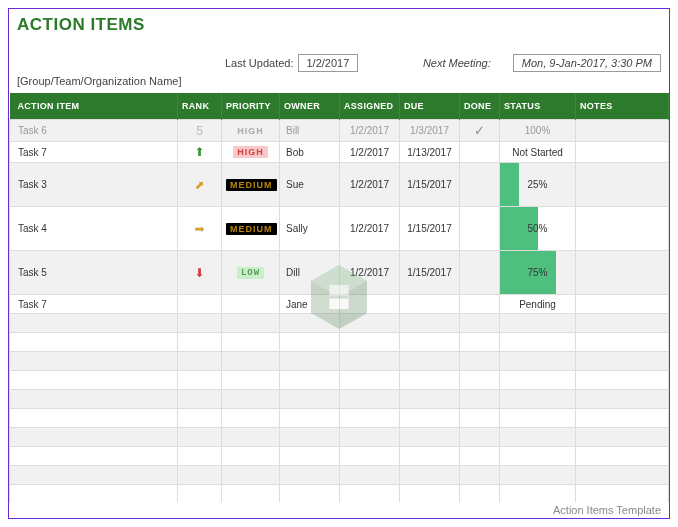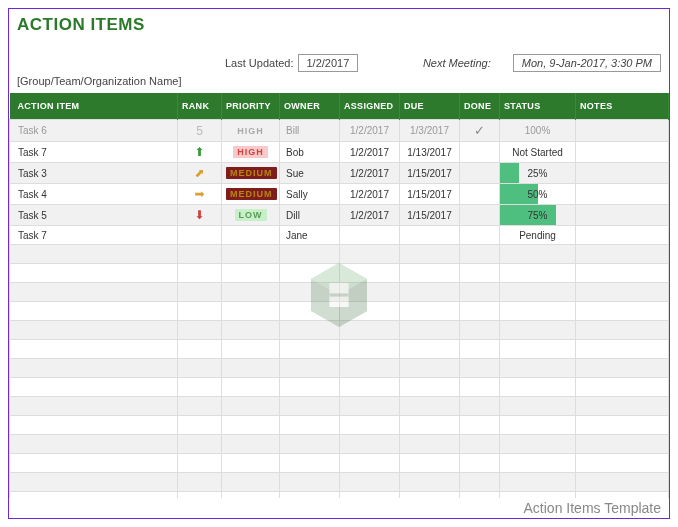--- a/index.html
+++ b/index.html
@@ -28,34 +28,34 @@
   .col-owner { width: 60px; text-align: left; padding-left: 6px; }
   .col-assigned { width: 60px; }
   .col-due { width: 60px; }
   .col-done { width: 40px; }
   .col-status { width: 76px; }
   .col-notes { width: auto; }
   td.owner { text-align: left; padding-left: 6px; margin-left: 28px; }
   .priority-badge { display: inline-block; padding: 1px 4px; font-size: 9px; font-weight: bold; letter-spacing: 1px; border-radius: 1px; }
   .prio-high-done { color: #aaa; }
   .prio-high { background: #f9c8c8; color: #c44; }
-  .prio-medium { background: #7f1d1d; color: #b8860b; }
-  .prio-low { background: #c8f0c8; color: #5a9a5a; }
+  .prio-medium { background: #000000; color: #b8860b; }
+  .prio-low { background: #c8f0c8; color: #5a9a5a; font-family: Liberation Mono, monospace; }
   .rank-icon { font-size: 12px; }
   .rank-done { color: #bbb; }
   .rank-up { color: #3a9a3a; }
   .rank-upright { color: #d8a030; }
   .rank-right { color: #d8a030; }
   .rank-downright { color: #d8a030; }
   .rank-down { color: #d04040; }
   .check { color: #888; font-size: 13px; }
-  .status-cell { position: relative; padding: 0 !important; }
+  .status-cell { position: relative; padding: 12px !important; }
   .status-bar { position: absolute; left: 0; top: 0; bottom: 0; background: #4fbf7f; }
   .status-label { position: relative; z-index: 1; font-size: 10px; line-height: 19px; }
-  .footer { text-align: right; font-size: 14px; color: #888; padding: 2px 8px; }
+  .footer { text-align: right; font-size: 11px; color: #888; padding: 2px 8px; }
   .watermark { position: absolute; left: 50%; top: 50%; transform: translate(-50%, -50%); pointer-events: none; opacity: 0.25; }
   .watermark svg { width: 80px; height: 80px; }
   .table-wrap { position: relative; flex: 1; overflow: hidden; }
 </style>
 </head>
 <body>
 
 <div class="container">
   <div class="title-row">
     <div class="title">ACTION ITEMS</div>

